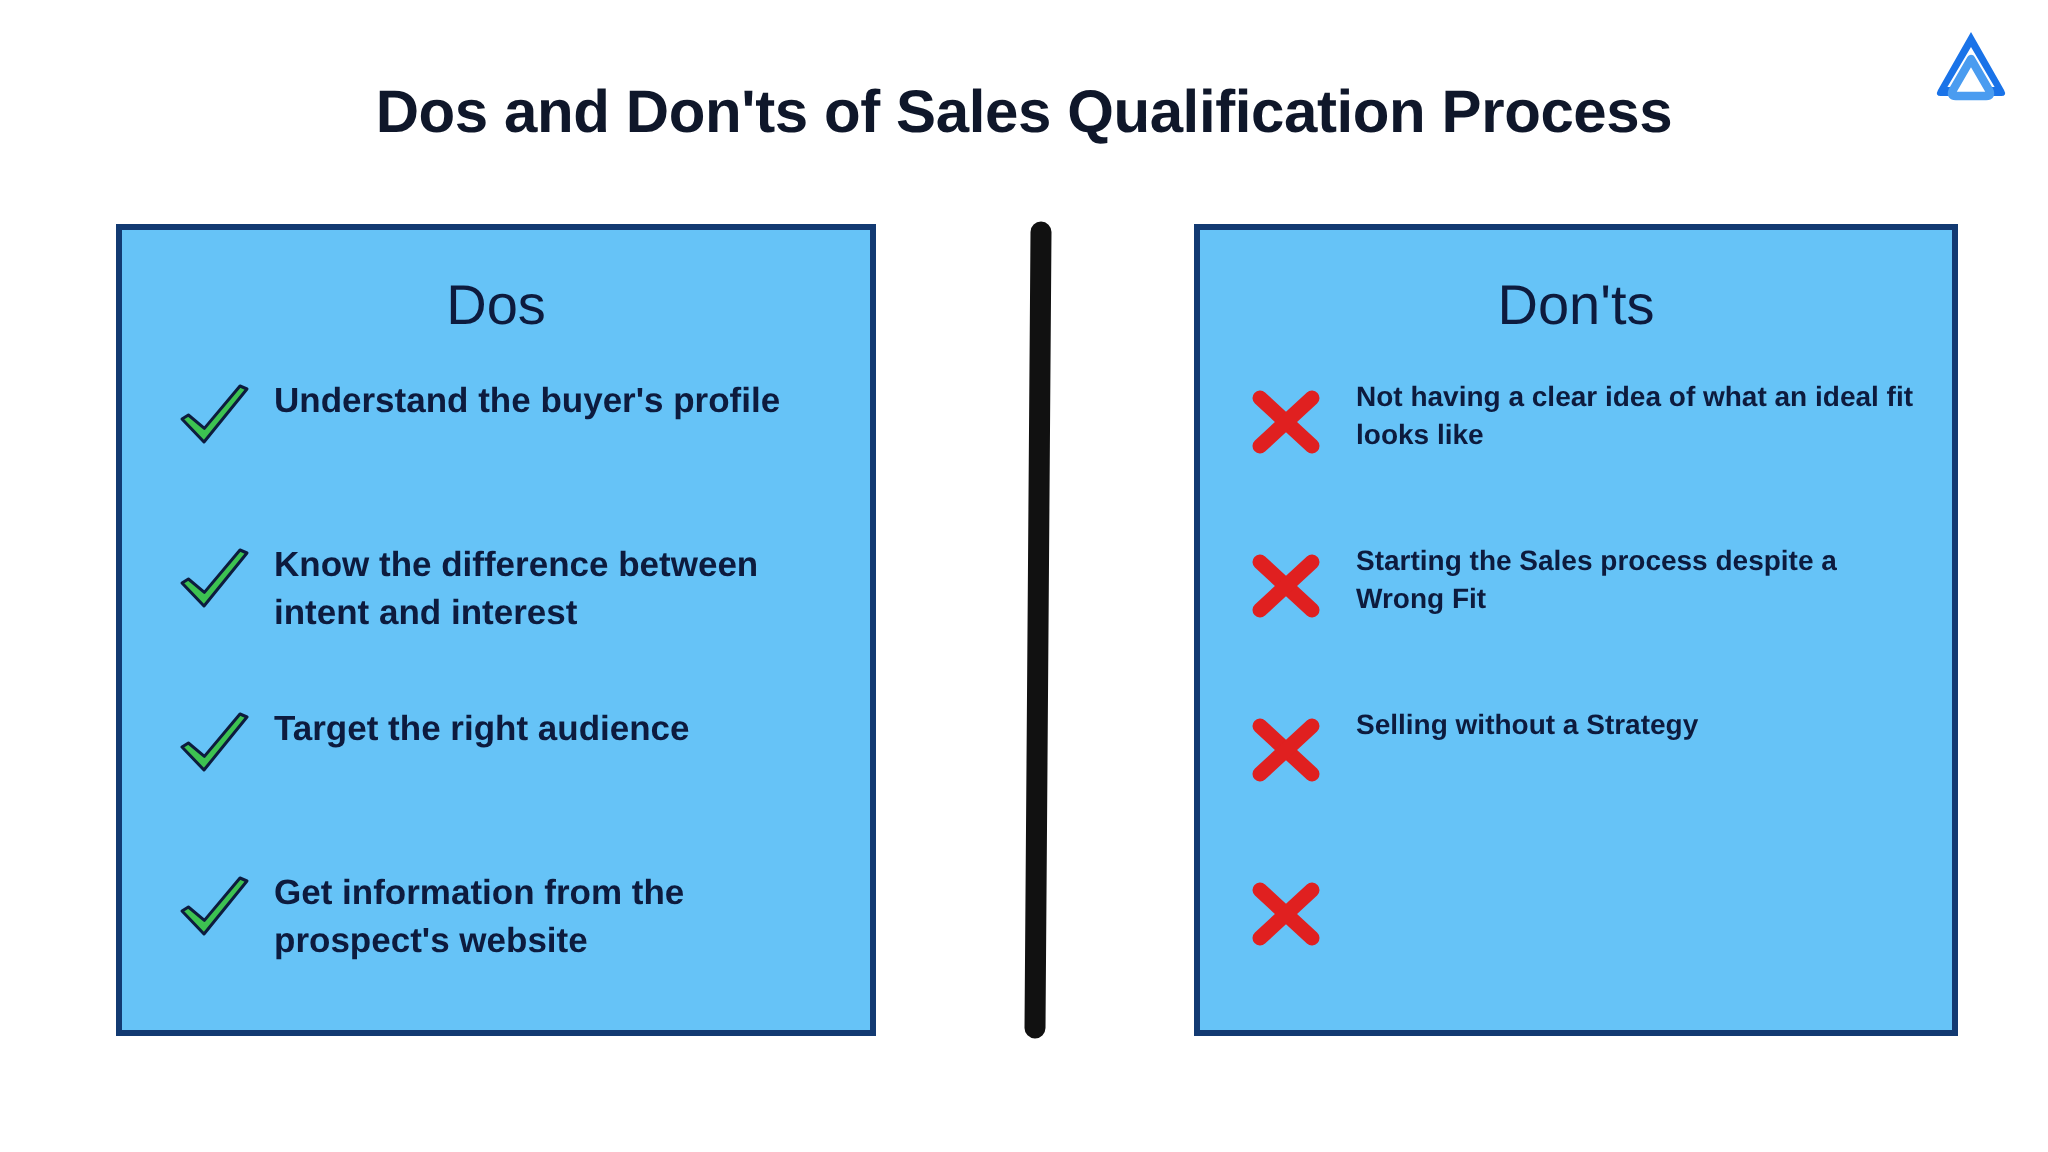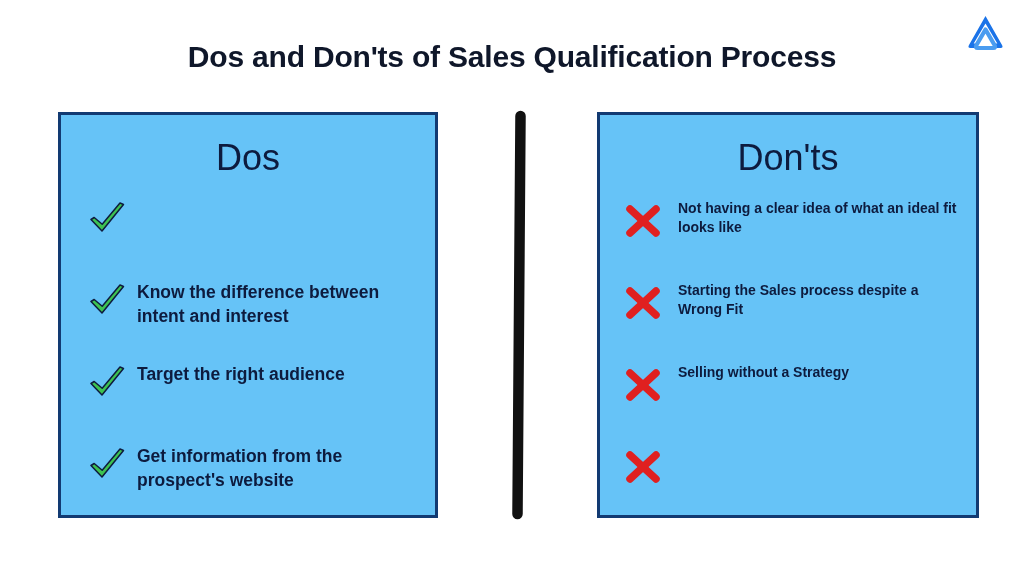--- a/index.html
+++ b/index.html
@@ -44,21 +44,21 @@
     top: 112px;
     height: 406px;
     background: #66c3f7;
     border: 3px solid #123a72;
   }
   .panel-dos   { left: 58px;  width: 380px; }
   .panel-donts { left: 597px; width: 382px; }
 
   .panel-heading {
     text-align: center;
-    font-size: 36px;
+    font-size: 28px;
     font-weight: normal;
     color: #0d1b3e;
     margin-top: 22px;
     margin-bottom: 8px;
   }
 
   .item-list {
     list-style: none;
     margin-top: 14px;
   }
@@ -131,20 +131,21 @@
 <div class="panel panel-dos">
   <div class="panel-heading">Dos</div>
 
   <ul class="item-list">
     <li class="item">
       <span class="item-icon">
         <svg viewBox="0 0 44 44" width="44" height="44">
           <path d="M6 22.5 L17 34 L38.5 7.5 L35 6 L17.2 27.2 L9.2 20.5 Z" fill="#3dc251" stroke="#0d1b3e" stroke-width="1.5" stroke-linejoin="round"></path>
         </svg>
       </span>
+      <span class="item-text">Understand the buyer's profile</span>
     </li>
 
     <li class="item">
       <span class="item-icon">
         <svg viewBox="0 0 44 44" width="44" height="44">
           <path d="M6 22.5 L17 34 L38.5 7.5 L35 6 L17.2 27.2 L9.2 20.5 Z" fill="#3dc251" stroke="#0d1b3e" stroke-width="1.5" stroke-linejoin="round"></path>
         </svg>
       </span>
       <span class="item-text">Know the difference between intent and interest</span>
     </li>

